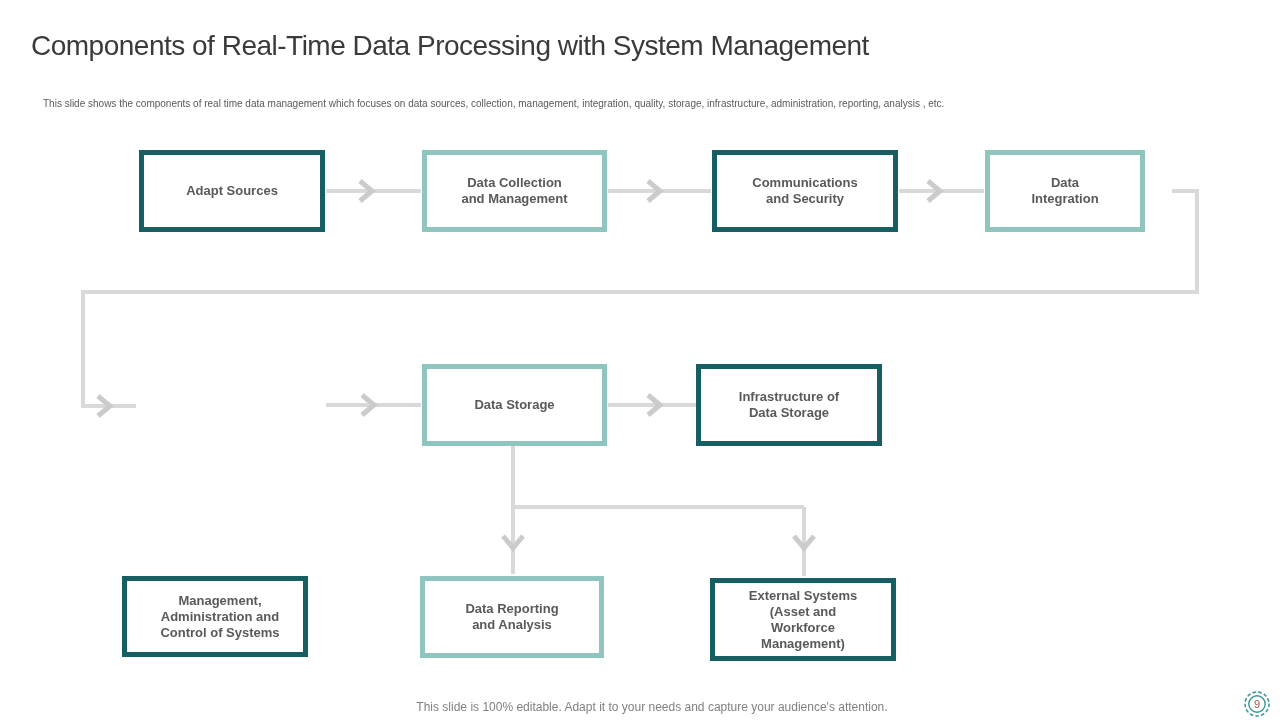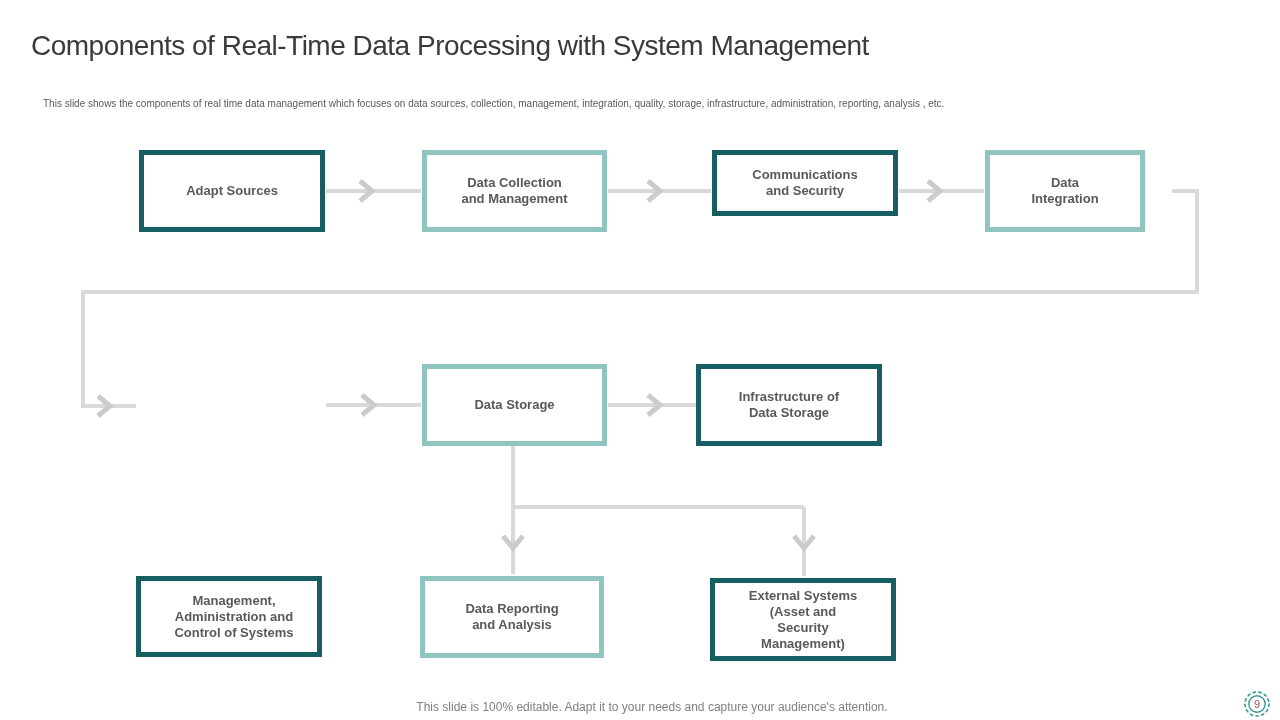--- a/index.html
+++ b/index.html
@@ -67,26 +67,26 @@
   .node.light { border-color: var(--light-teal, #90c4bf); }
   .node-label {
     font-size: 13px;
     line-height: 16px;
     font-weight: bold;
     color: var(--node-text, #595959);
     white-space: pre-line;
   }
   .n0 { left: 139px; top: 150px; width: 186px; height: 82px; }
   .n1 { left: 422px; top: 150px; width: 185px; height: 82px; }
-  .n2 { left: 712px; top: 150px; width: 186px; height: 66px; align-items: center; }
+  .n2 { left: 712px; top: 150px; width: 186px; height: 82px; align-items: center; }
   .n3 { left: 985px; top: 150px; width: 160px; height: 82px; }
   .n4 { left: 138px; top: 364px; width: 187px; height: 82px; }
   .n5 { left: 422px; top: 364px; width: 185px; height: 82px; }
   .n6 { left: 696px; top: 364px; width: 186px; height: 82px; }
-  .n7 { left: 136px; top: 576px; width: 186px; height: 81px; padding-left: 20px; }
+  .n7 { left: 122px; top: 576px; width: 186px; height: 81px; padding-left: 20px; }
   .n8 { left: 420px; top: 576px; width: 184px; height: 82px; align-items: center; }
   .n9 { left: 710px; top: 578px; width: 186px; height: 83px; }
   .slide-footer {
     position: absolute;
     left: 0;
     right: 0;
     top: 700px;
     margin: 0;
     text-align: center;
     font-size: 12px;
@@ -160,21 +160,21 @@
 Administration  and
 Control  of Systems</span>
   </div>
   <div class="node n8 light">
     <span class="node-label">Data Reporting
 and Analysis</span>
   </div>
   <div class="node n9 dark">
     <span class="node-label">External Systems
 (Asset  and
-Security
+Workforce
 Management)</span>
   </div>
 
   <p class="slide-footer">This slide is 100% editable. Adapt it to your needs and capture your audience's attention.</p>
 
   <svg class="page-badge" viewBox="0 0 32 31" xmlns="http://www.w3.org/2000/svg">
     <circle cx="16" cy="15" r="12" fill="none" stroke="var(--badge-outline, #3a9898)" stroke-width="1.6" stroke-dasharray="2.4 3.4" stroke-linecap="round"></circle>
     <circle cx="16" cy="15" r="8.2" fill="none" stroke="var(--badge-outline, #3a9898)" stroke-width="1.4"></circle>
     <text x="16" y="19" text-anchor="middle" font-size="11" font-family="Liberation Sans, sans-serif" fill="var(--badge-number, #a2594e)">9</text>
   </svg>

